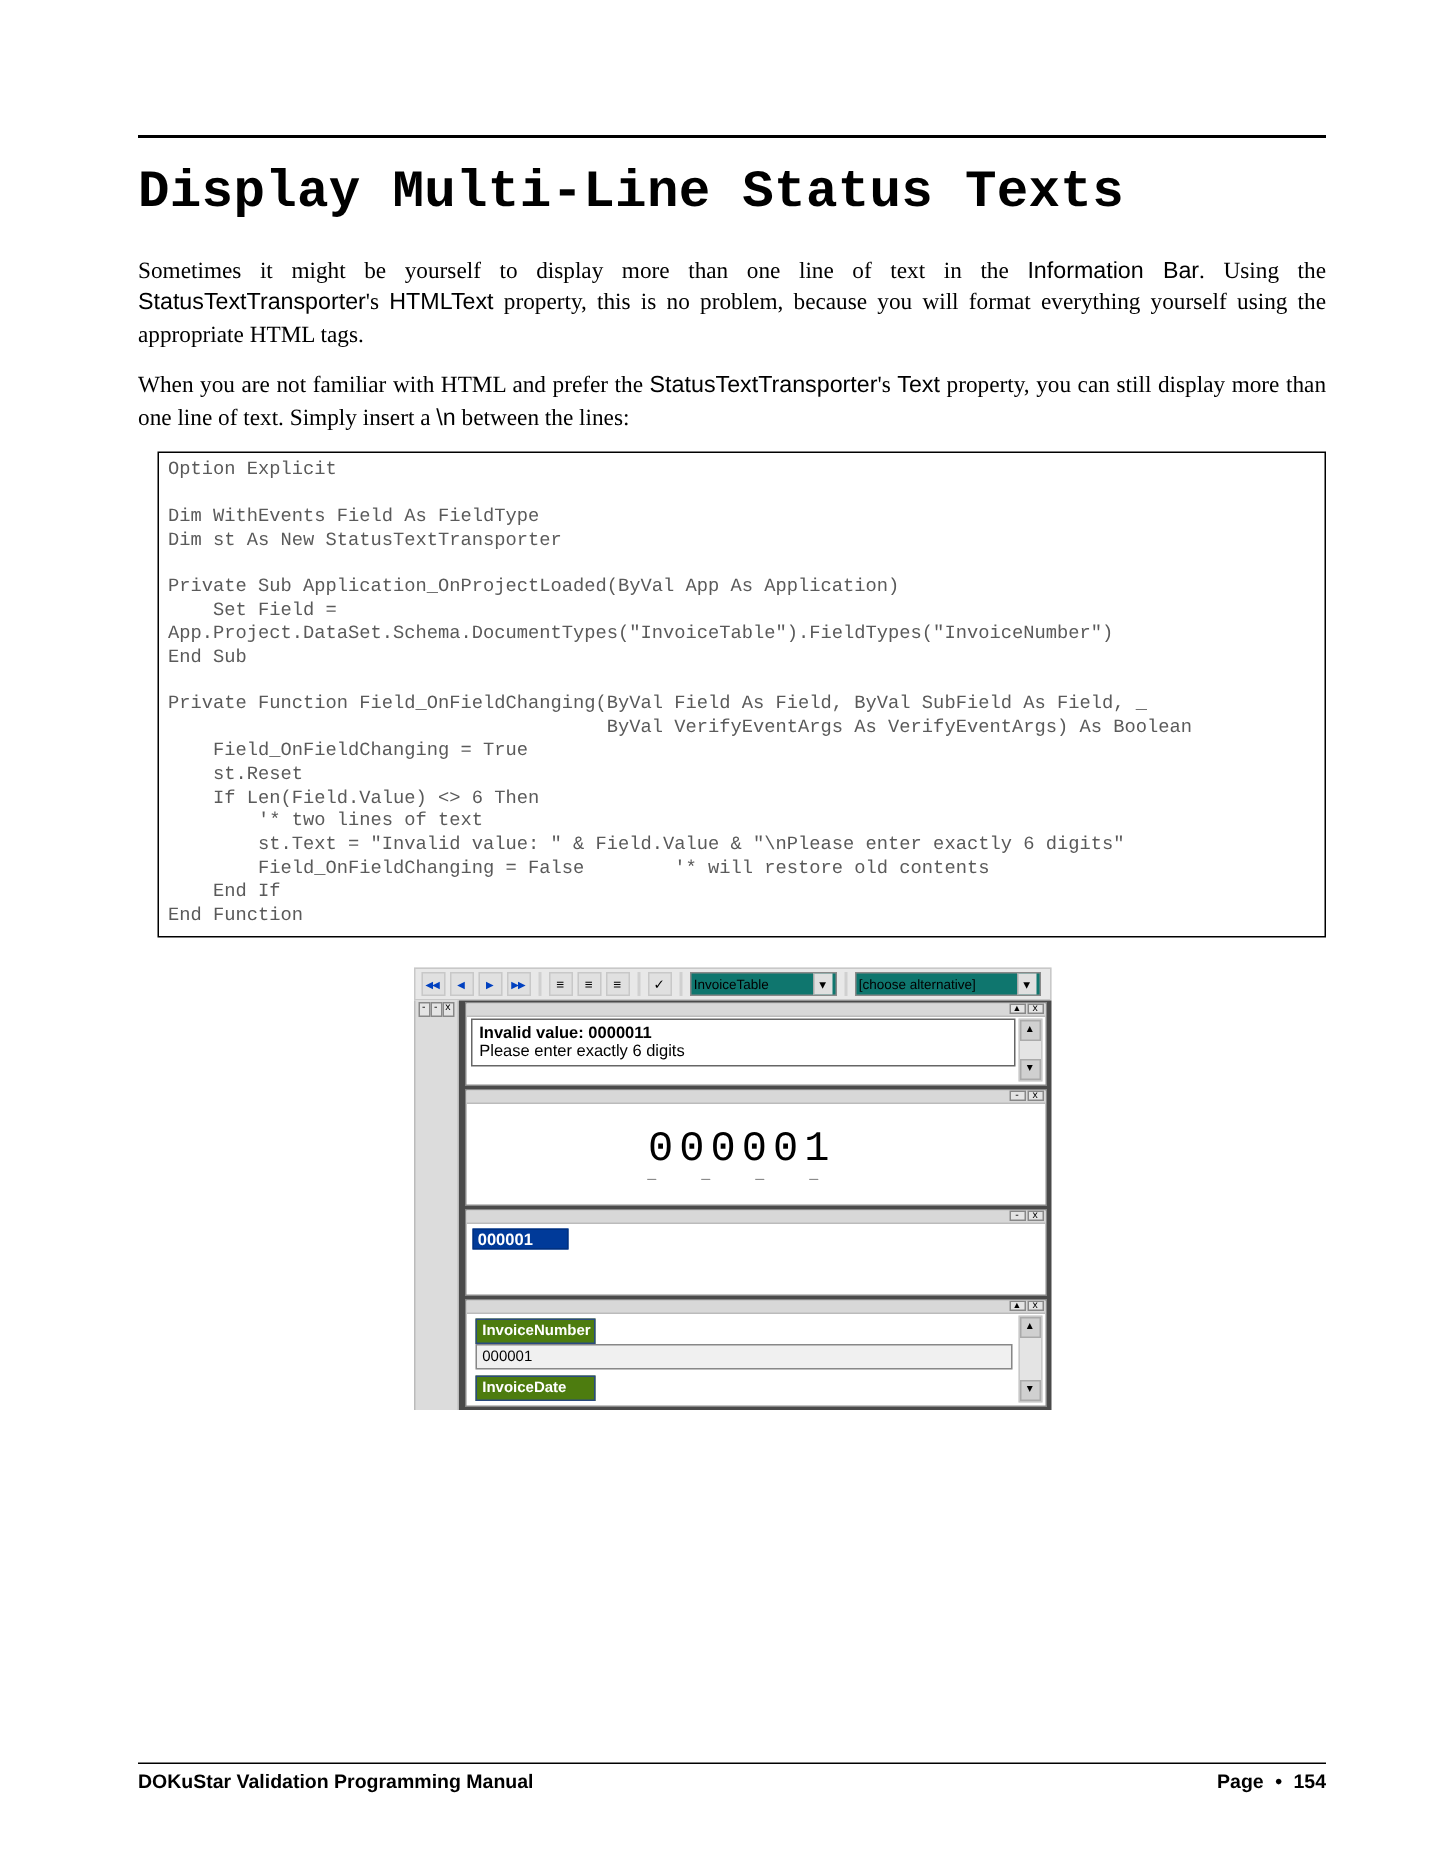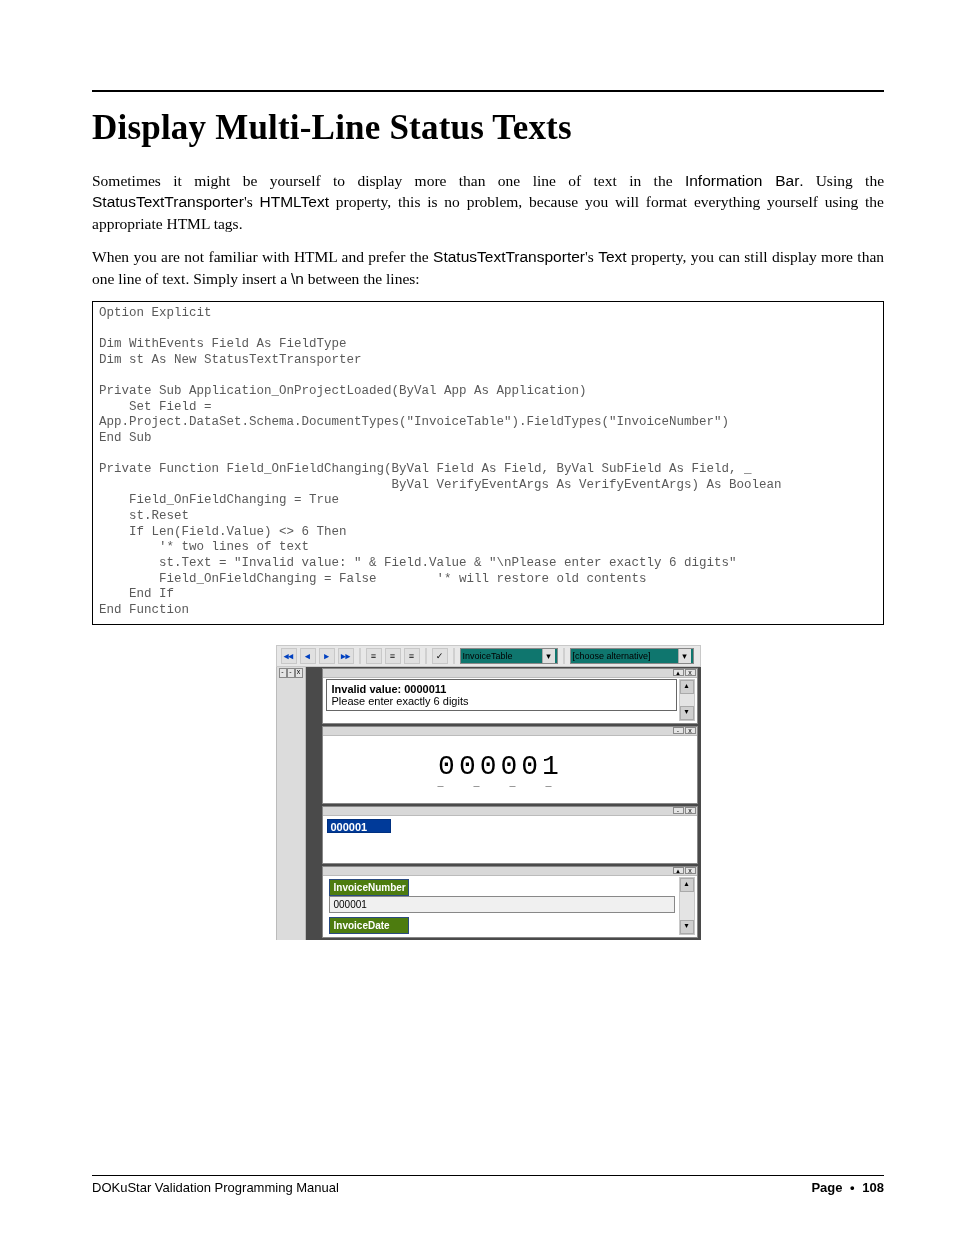--- a/index.html
+++ b/index.html
@@ -14,21 +14,21 @@
     height: 1235px;
     position: relative;
     box-sizing: border-box;
     padding: 90px 70px 40px 92px;
   }
   .rule {
     border-top: 2px solid #000;
     margin-bottom: 16px;
   }
   h1.title {
-    font-family: Liberation Serif, serif;
+    font-family: Liberation Mono, monospace;
     font-weight: bold;
     font-size: 35px;
     margin: 0 0 22px 0;
     letter-spacing: 0.2px;
   }
   p.body {
     font-size: 15.5px;
     line-height: 1.38;
     margin: 0 0 12px 0;
     text-align: justify;
@@ -38,21 +38,21 @@
     font-weight: normal;
   }
   .codebox {
     border: 1px solid #000;
     padding: 4px 6px 6px 6px;
     font-family: "Courier New", Courier, monospace;
     font-size: 12.5px;
     line-height: 1.25;
     white-space: pre;
     color: #5a5a5a;
-    margin: 6px 0 20px 0;
+    margin: 6px 0 20px 13px;
     overflow: hidden;
   }
 
   
   .app-wrap {
     display: flex;
     justify-content: center;
   }
   .app {
     width: 425px;
@@ -130,21 +130,21 @@
     text-align: center;
   }
   .content-col {
     flex: 1;
     position: relative;
     background: #4a4a4a;
   }
   .pane {
     position: relative;
     background: #fff;
-    margin: 1px 3px 2px 16px;
+    margin: 1px 3px 2px 4px;
     border: 1px solid #888;
     box-sizing: border-box;
   }
   .pane-head {
     height: 8px;
     background: #d8d8d8;
     border-bottom: 1px solid #bbb;
     display: flex;
     justify-content: flex-end;
     gap: 1px;
@@ -255,21 +255,21 @@
     left: 92px;
     right: 70px;
     bottom: 40px;
     border-top: 1px solid #000;
     padding-top: 4px;
     display: flex;
     justify-content: space-between;
     font-family: Arial, Helvetica, sans-serif;
     font-size: 13px;
   }
-  .footer .left { font-weight: normal; }
+  .footer .left { font-weight: bold; }
   .footer .right { font-weight: bold; }
   .footer .bullet { padding: 0 4px; font-weight: bold; }
 </style>
 </head>
 <body>
 
 <div class="page">
   <div class="rule"></div>
 
   <h1 class="title">Display Multi-Line Status Texts</h1>
@@ -393,16 +393,16 @@
         </div>
       </div>
     </div>
   </div>
 
   <div class="footer">
     <div class="left">DOKuStar Validation Programming Manual</div>
     <div class="right">
       <span>Page</span>
       <span class="bullet">•</span>
-      <span>108</span>
+      <span>154</span>
     </div>
   </div>
 </div>
 
 </body></html>

